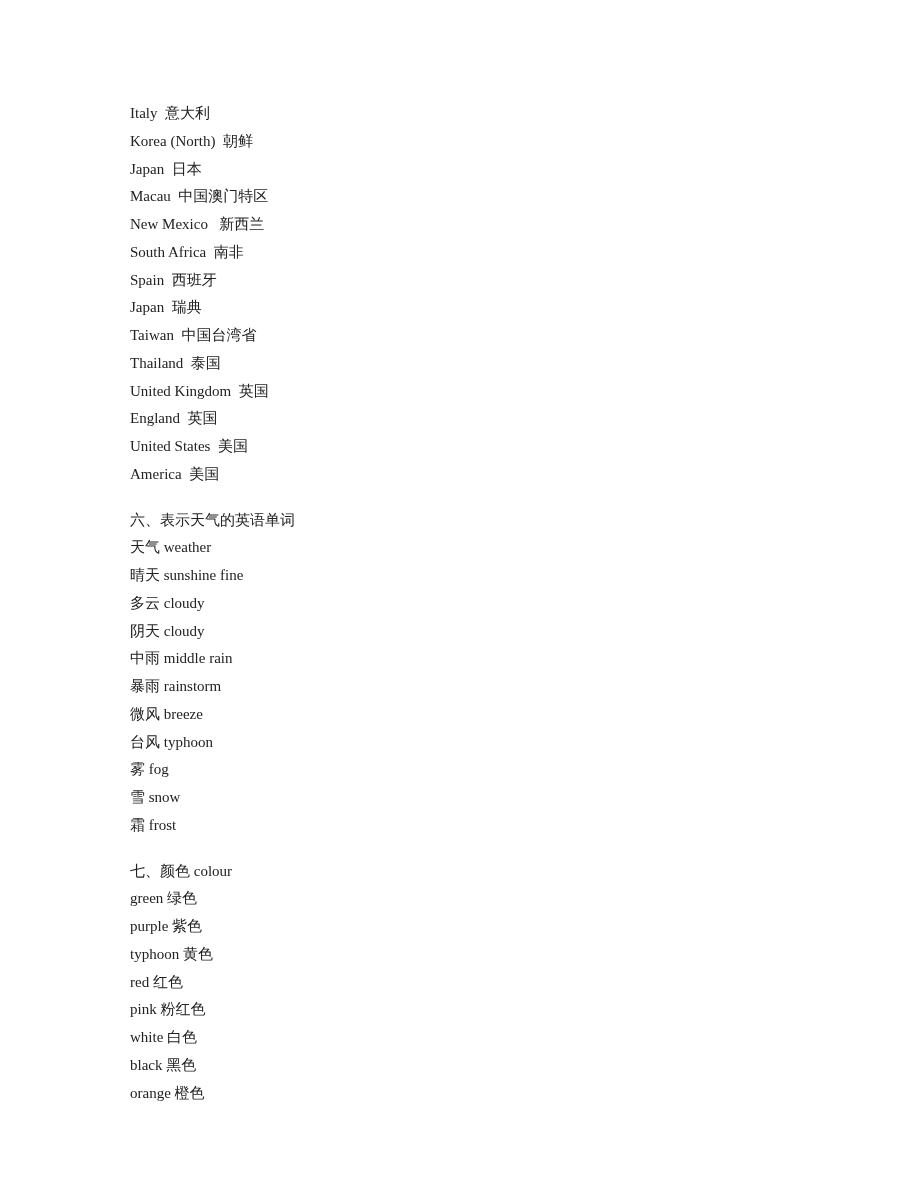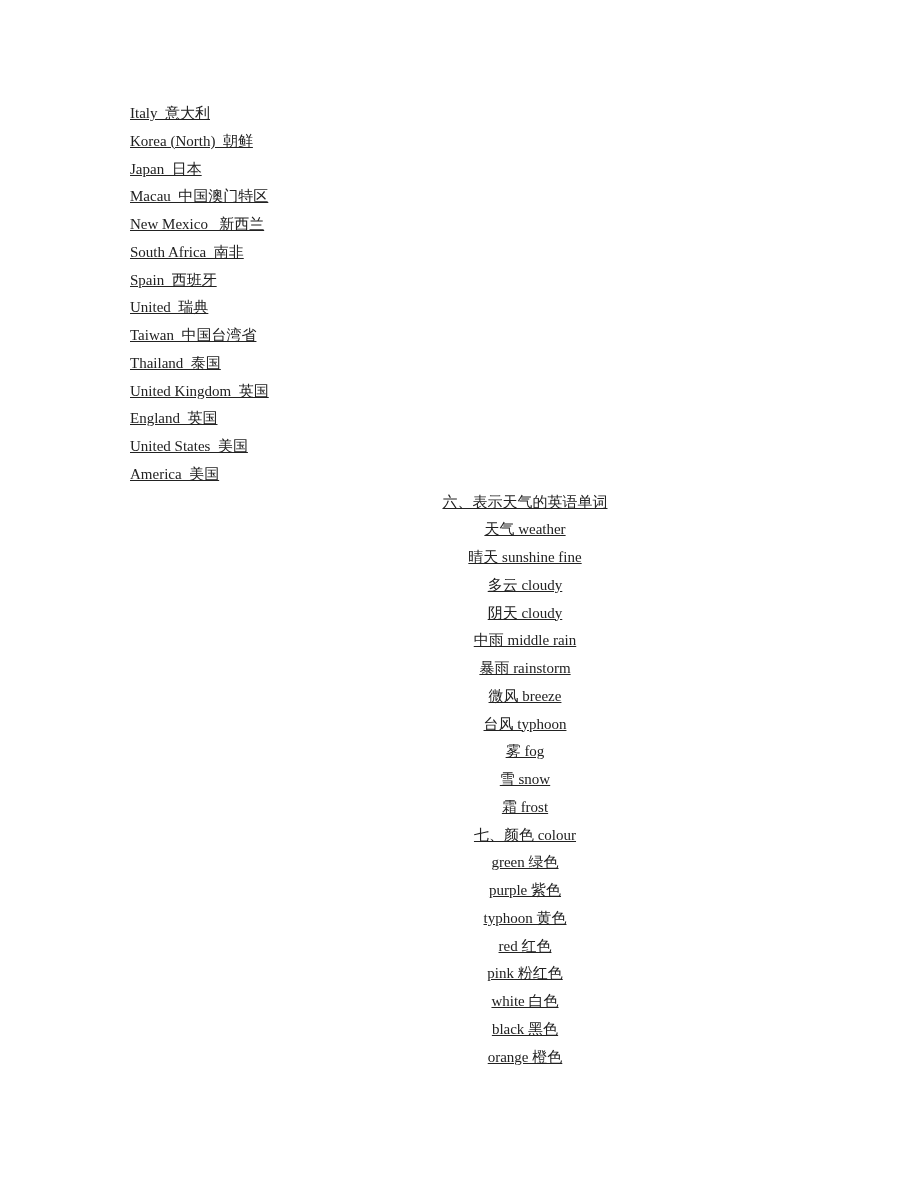--- a/index.html
+++ b/index.html
@@ -12,38 +12,37 @@
       font-family: "SimSun", "宋体", serif;
       font-size: 15px;
       color: #222222;
       width: 920px;
       min-height: 1191px;
       padding: 100px 0 60px 130px;
     }
     .line {
       line-height: 1.85;
       white-space: pre;
-      text-decoration: underline;
     }
     .section-gap {
-      text-align: center;
+      margin-top: 18px;
     }
   </style>
 </head>
 <body>
 
 <div id="countries-list">
     <div class="line">Italy  意大利</div>
     <div class="line">Korea (North)  朝鲜</div>
     <div class="line">Japan  日本</div>
     <div class="line">Macau  中国澳门特区</div>
     <div class="line">New Mexico   新西兰</div>
     <div class="line">South Africa  南非</div>
     <div class="line">Spain  西班牙</div>
-    <div class="line">United  瑞典</div>
+    <div class="line">Japan  瑞典</div>
     <div class="line">Taiwan  中国台湾省</div>
     <div class="line">Thailand  泰国</div>
     <div class="line">United Kingdom  英国</div>
     <div class="line">England  英国</div>
     <div class="line">United States  美国</div>
     <div class="line">America  美国</div>
   </div>
 
 <div class="section-gap" id="section6-block">
     <div class="line">六、表示天气的英语单词</div>

